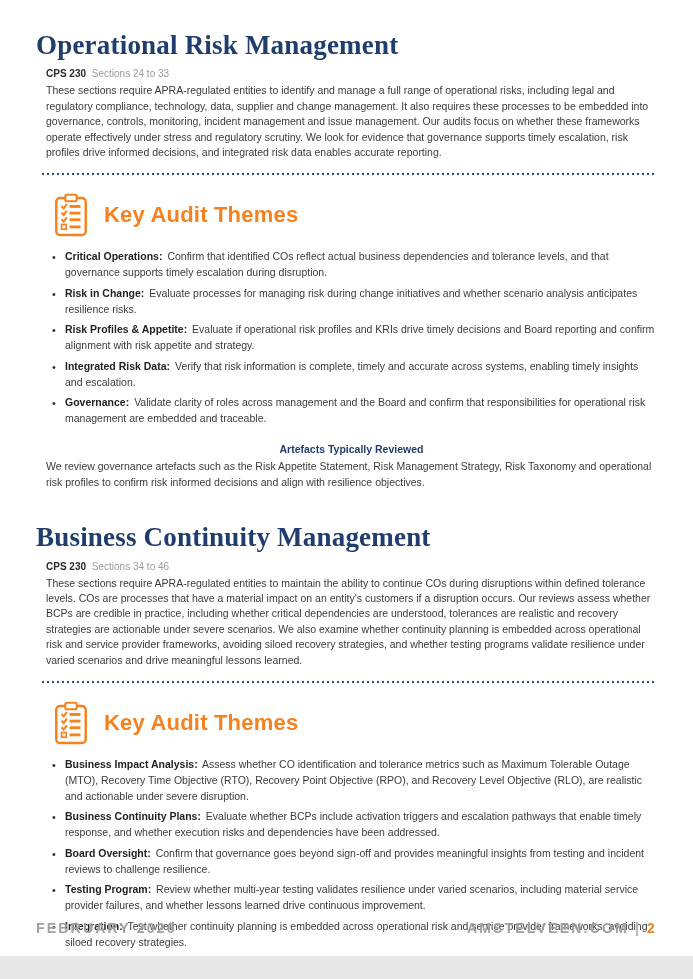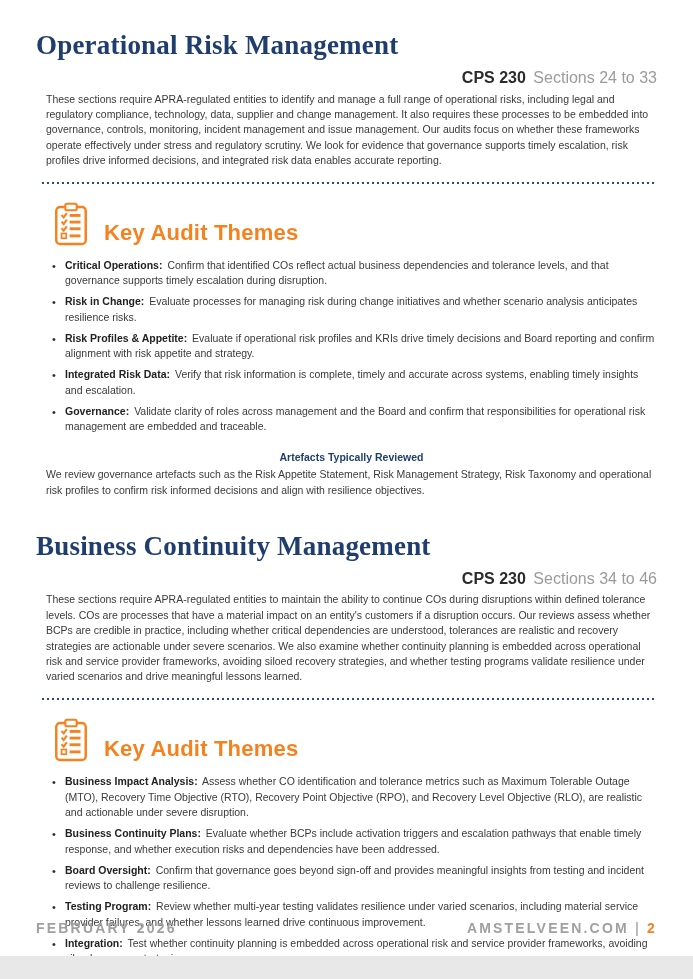--- a/index.html
+++ b/index.html
@@ -17,34 +17,34 @@
   .sec-title{
     font-family:"Liberation Serif",serif;
     font-weight:600;
     color:#1f3e6e;
     font-size:27px;
     line-height:1.12;
     margin:0 0 7px 0;
     letter-spacing:.2px;
   }
   .content{padding-left:10px;}
-  .meta{font-size:16px;line-height:1.4;margin-bottom:2px;text-align:right;}
+  .meta{font-size:10px;line-height:1.4;margin-bottom:2px;}
   .std{font-weight:bold;color:#2b2b2b;}
   .range{color:#9b9b9b;margin-left:3px;}
   .intro{
     font-size:10.5px;line-height:1.47;margin:0;color:#3a3a3a;
     max-width:614px;
   }
   .divider{
     height:2px;
     margin:13px 0 0 6px;
     background-image:repeating-linear-gradient(to right,#2c4a7c 0 2px,transparent 2px 5px);
   }
   .themes-header{
-    display:flex;align-items:flex-end;gap:14px;
+    display:flex;align-items:center;gap:14px;
     margin:18px 0 0 16px;
   }
   .ticon{display:inline-flex;line-height:0;}
   .themes-title{
     color:#f5821f;
     font-size:22px;
     font-weight:600;
     letter-spacing:.2px;
   }
   ul.themes{

